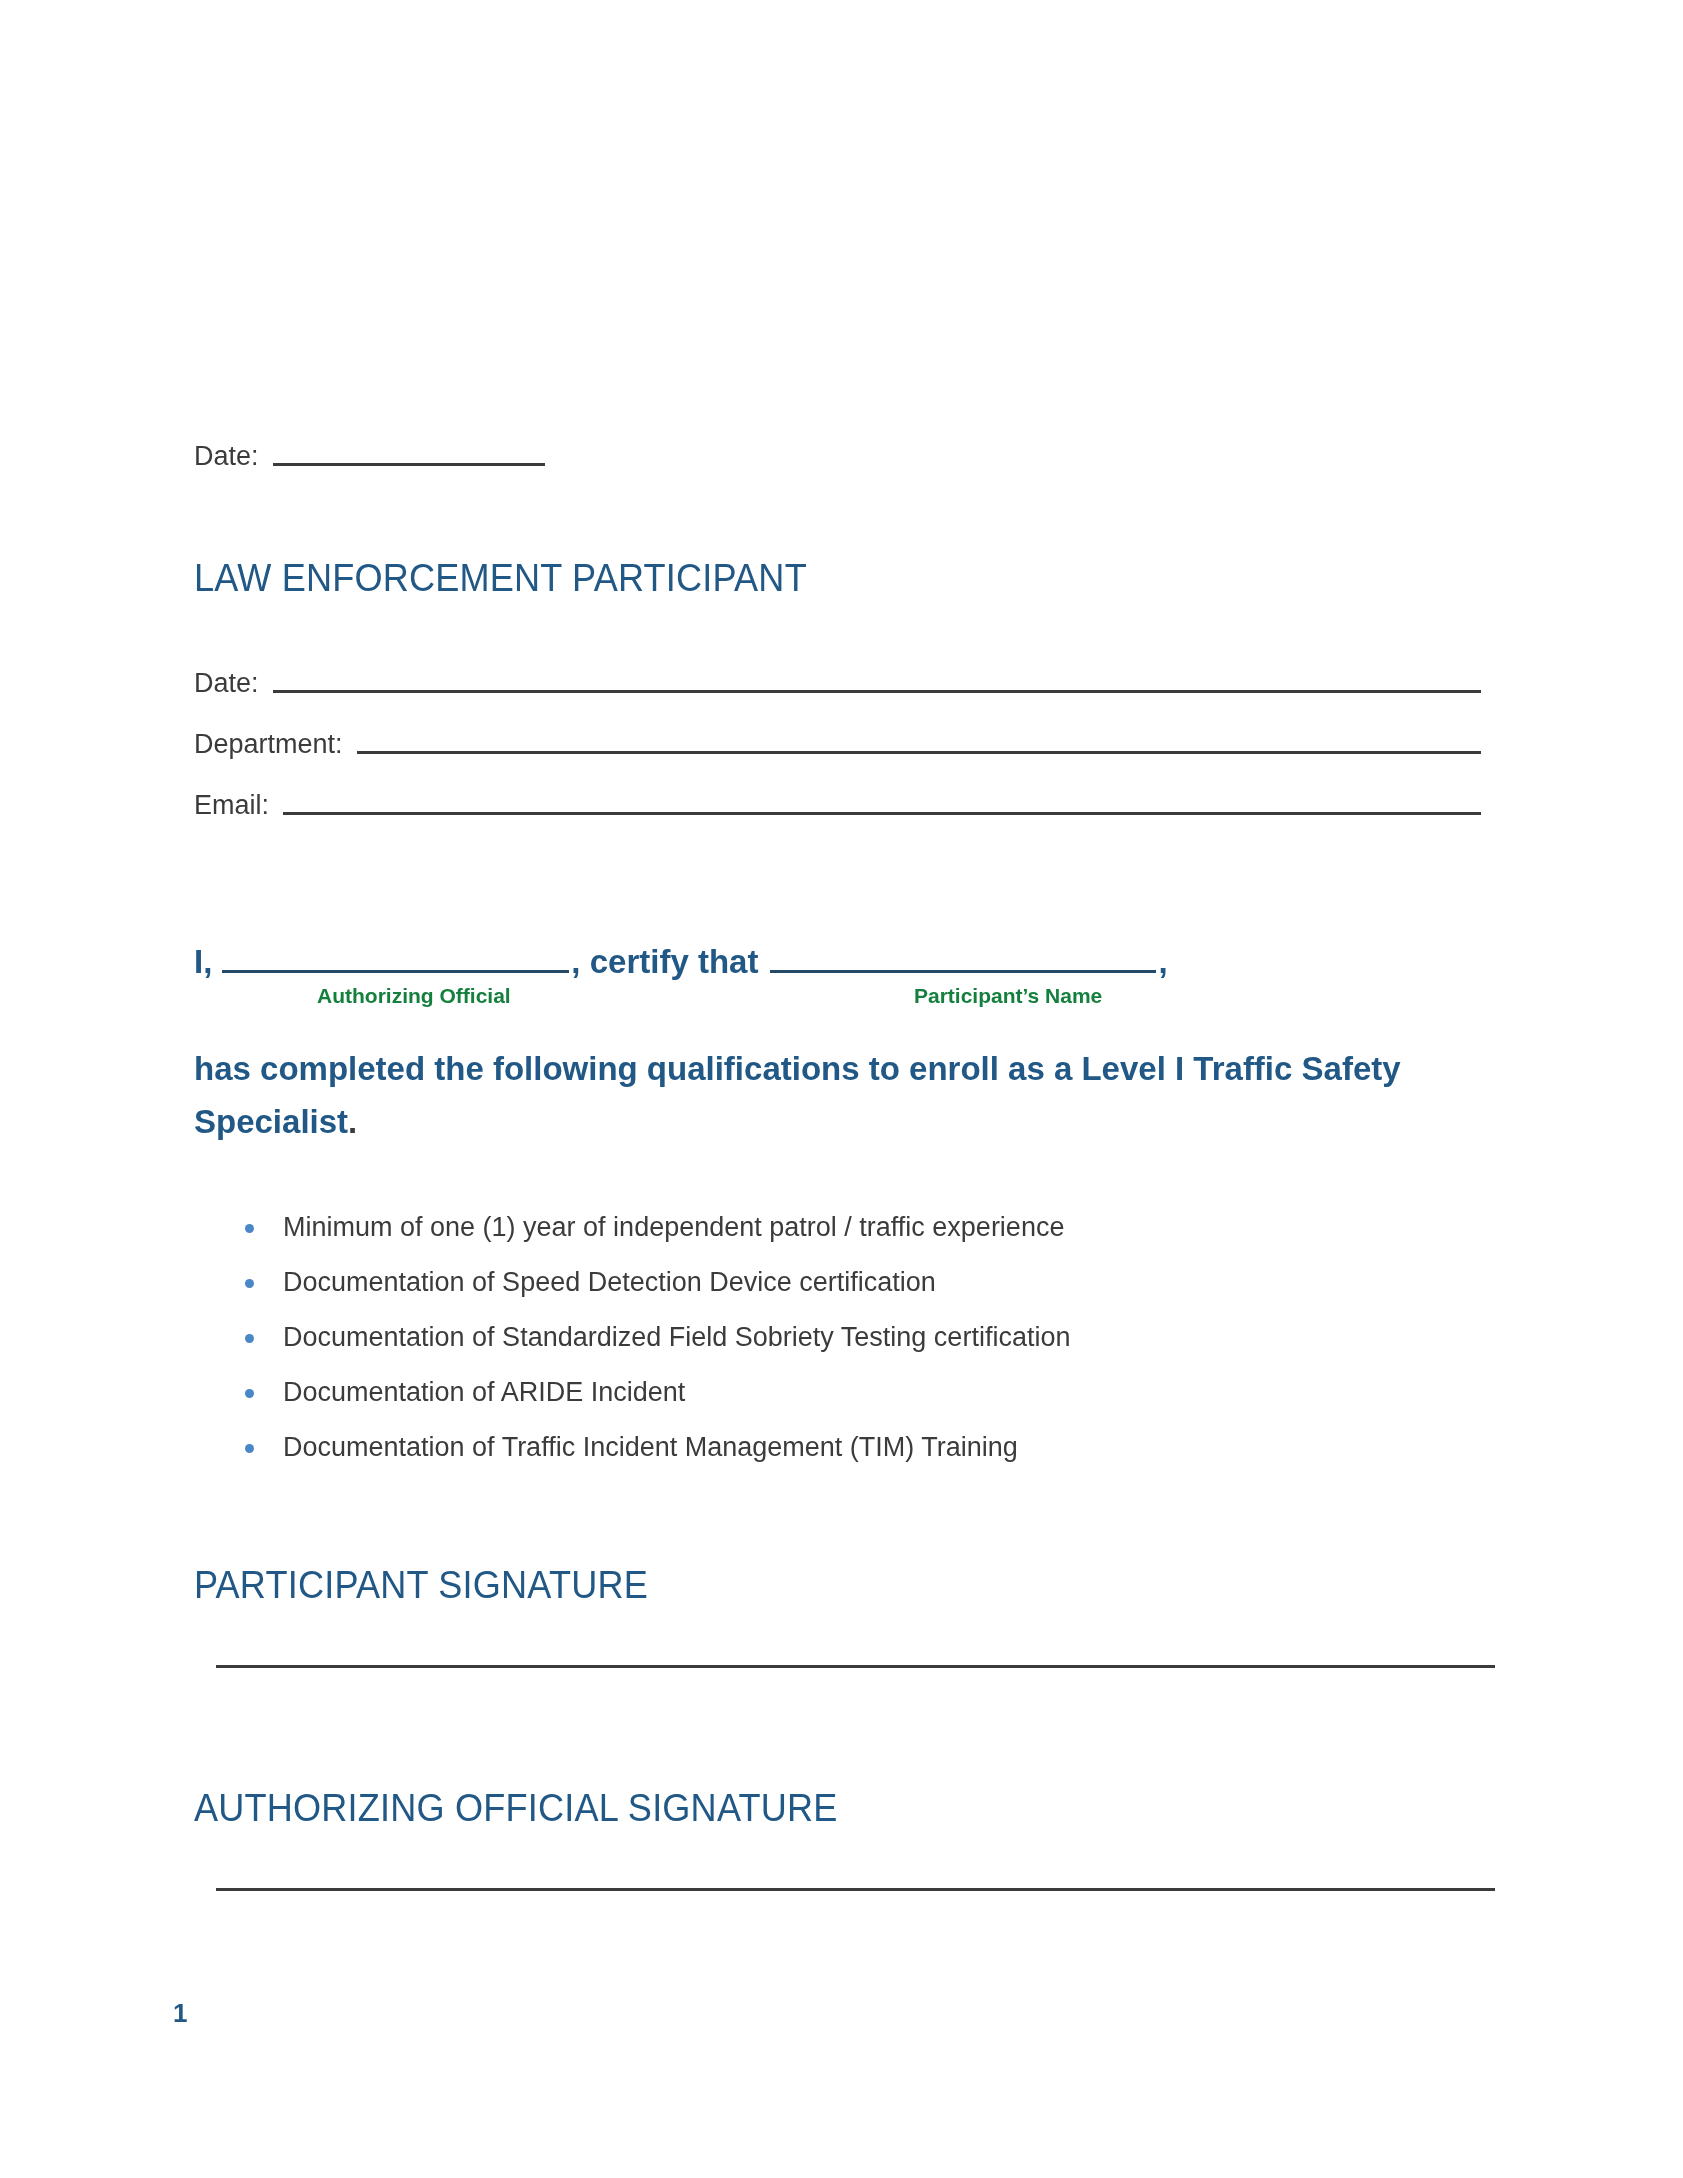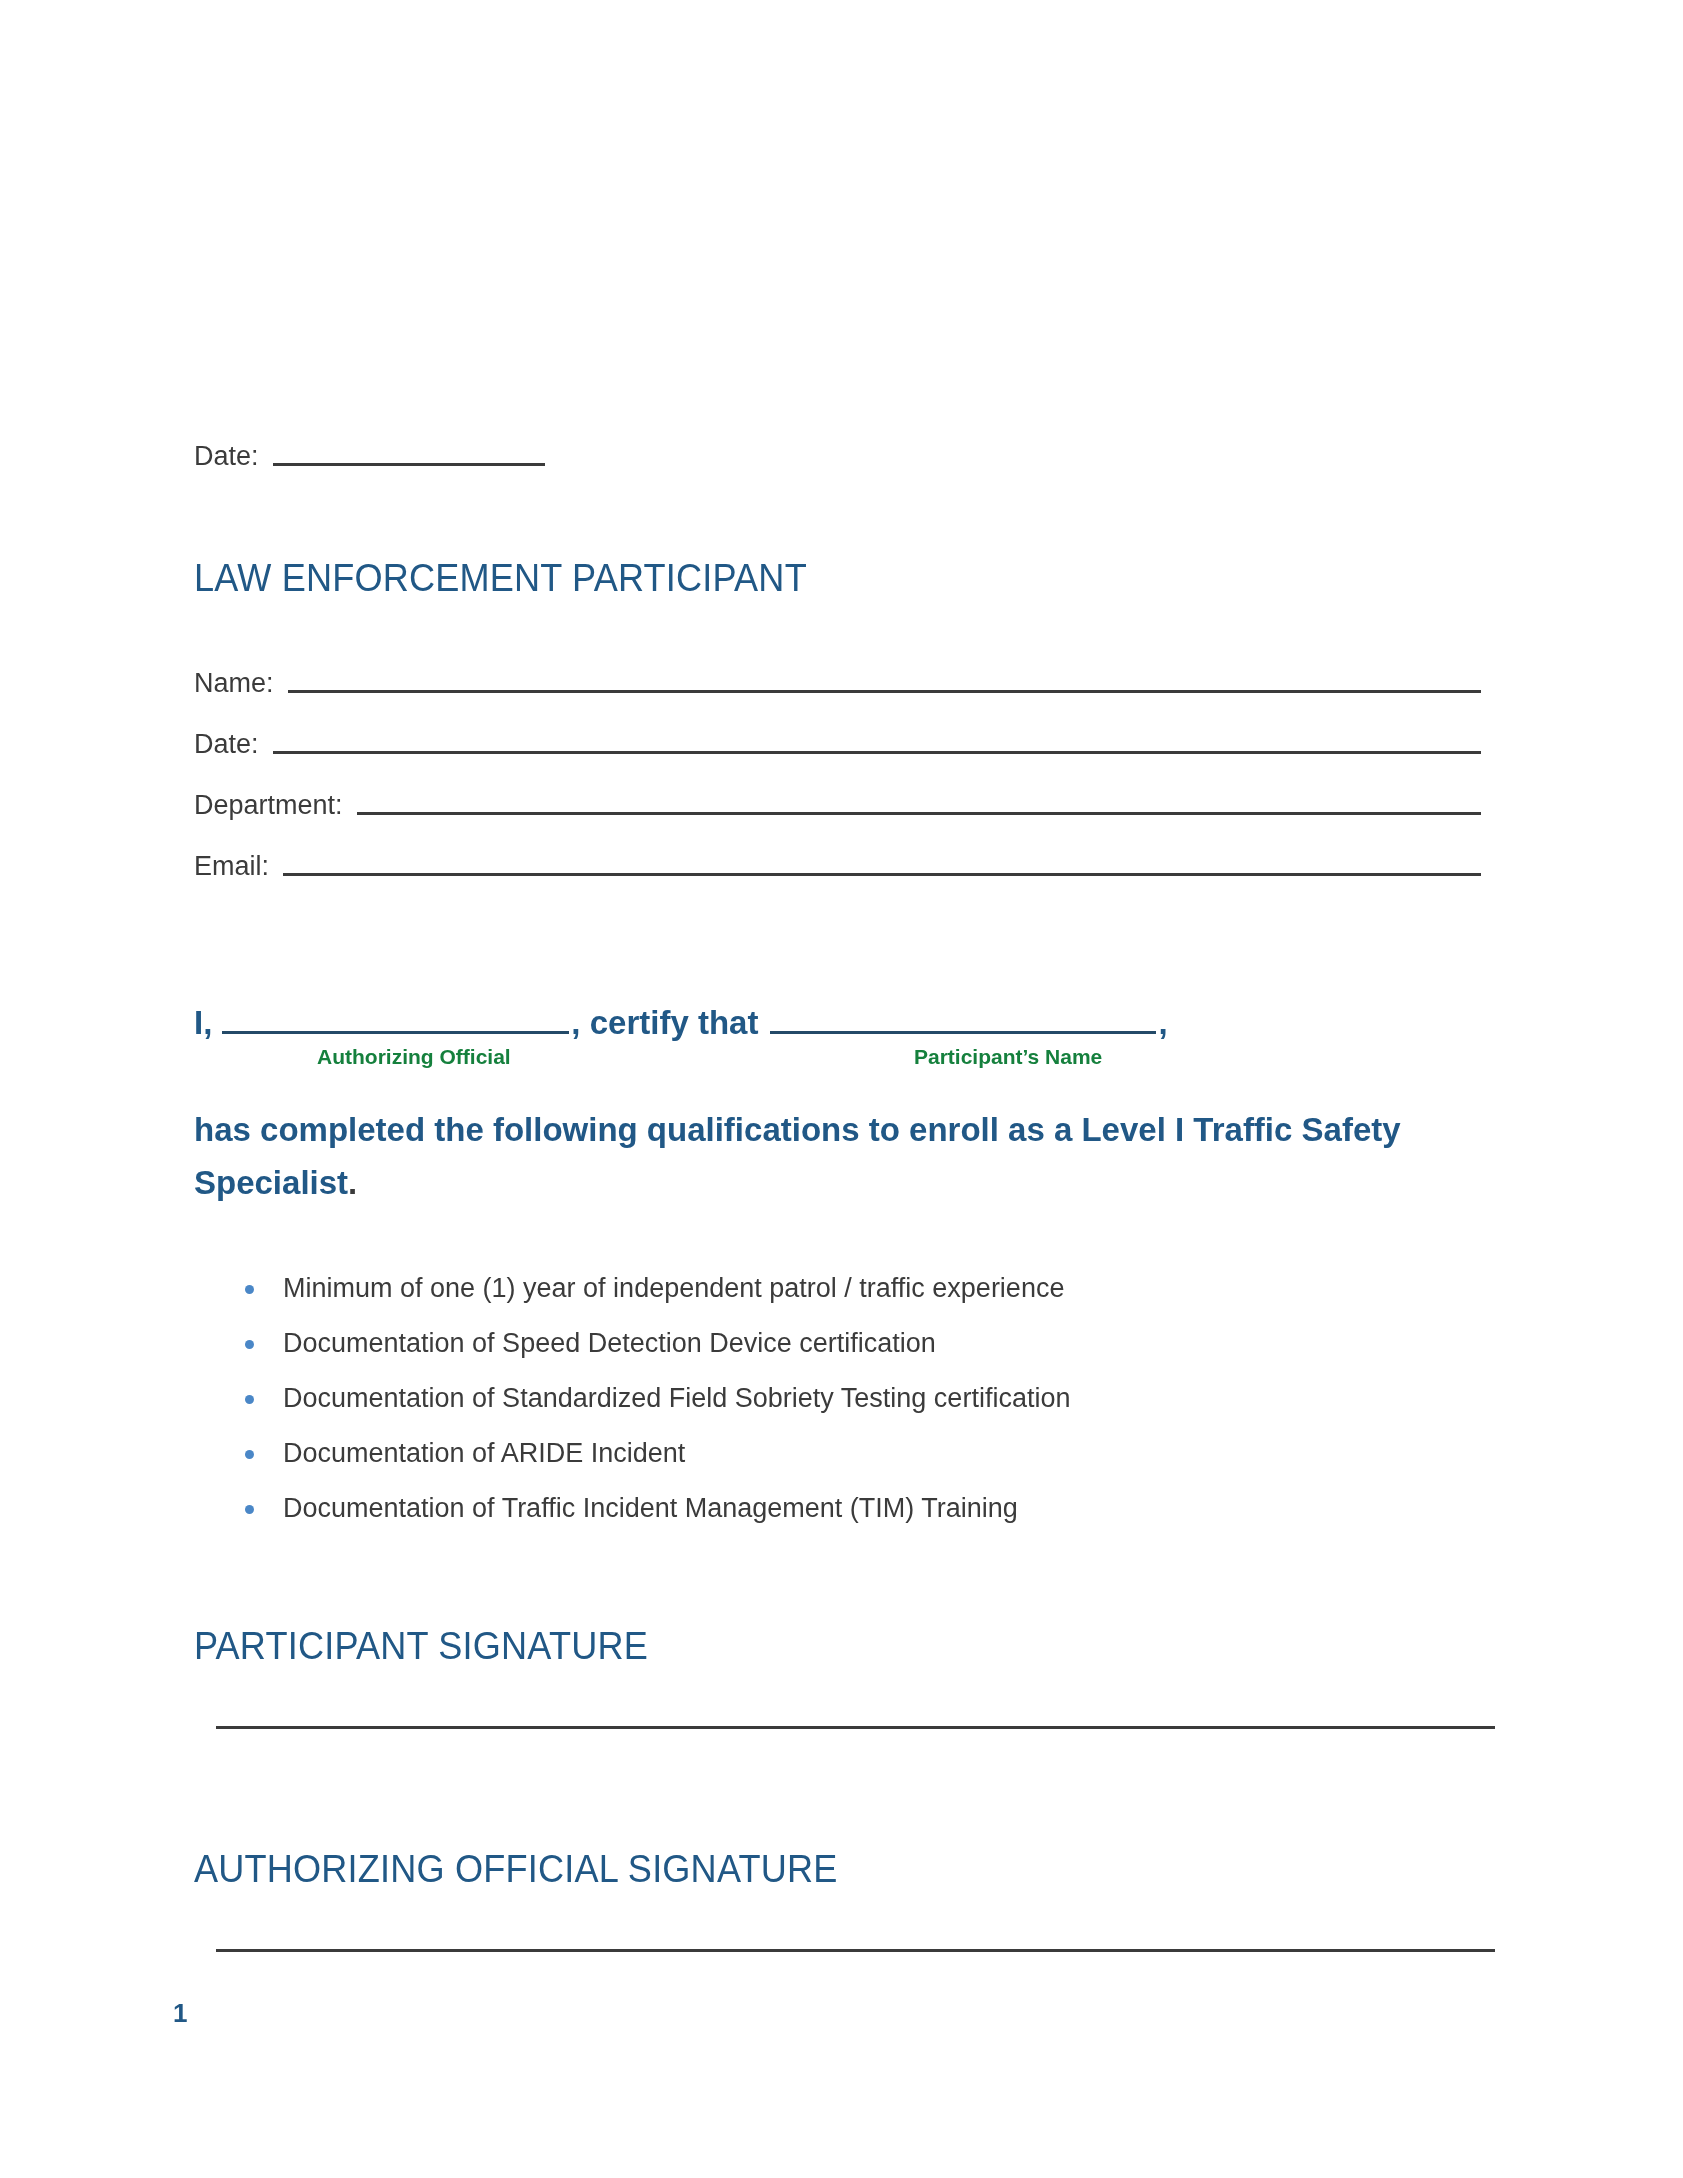--- a/index.html
+++ b/index.html
@@ -243,24 +243,20 @@
 
     <div class="date-row">
       <span class="date-label">Date:</span>
       <span class="rule-black rule-date"></span>
     </div>
 
     <div class="section-heading sec-law">LAW ENFORCEMENT PARTICIPANT</div>
 
     <div class="fields">
       <div class="field-row">
-        <span class="field-label">Name:</span>
-        <span class="field-rule"></span>
-      </div>
-      <div class="field-row">
         <span class="field-label">Date:</span>
         <span class="field-rule"></span>
       </div>
       <div class="field-row">
         <span class="field-label">Department:</span>
         <span class="field-rule"></span>
       </div>
       <div class="field-row">
         <span class="field-label">Email:</span>
         <span class="field-rule"></span>

